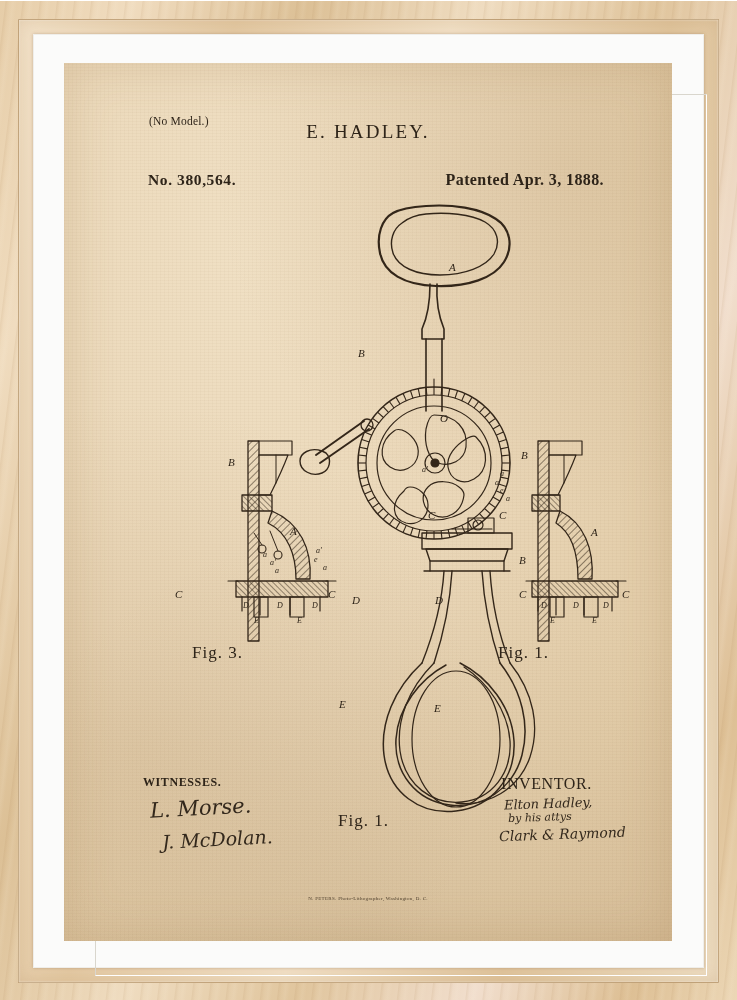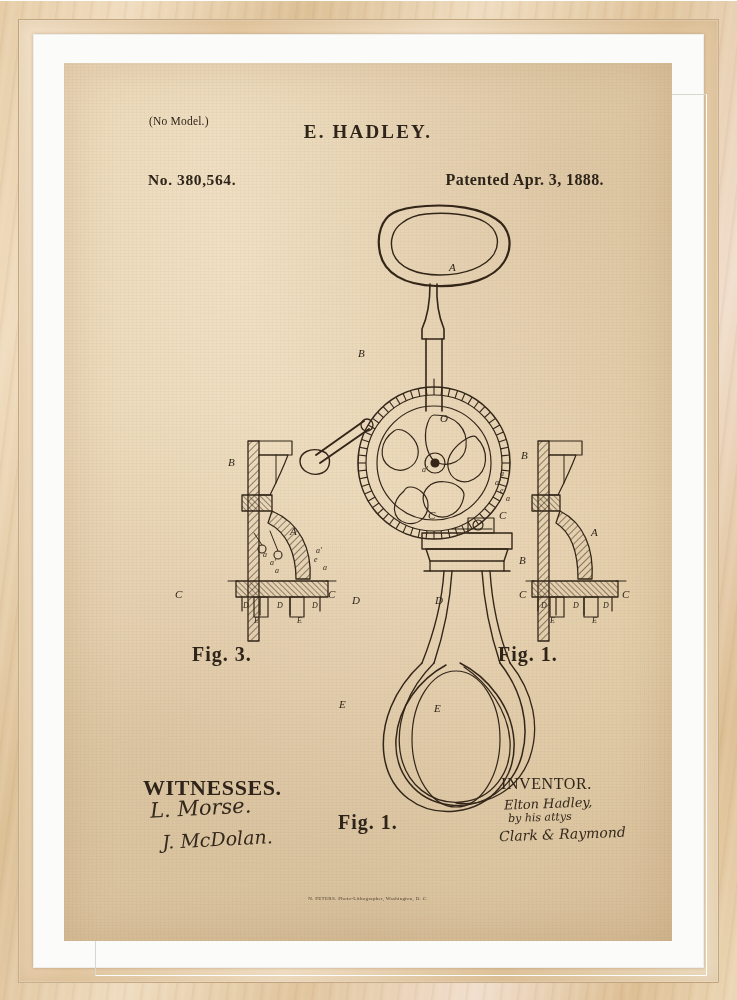--- a/index.html
+++ b/index.html
@@ -117,21 +117,21 @@
     left: 85px; top: 52px;
     font-size: 11.5px;
     letter-spacing: 0.2px;
     font-family: "Liberation Serif", serif;
   }
   #title {
     position: absolute;
     left: 0; right: 0; top: 58px;
     text-align: center;
     font-size: 19px;
-    font-weight: bold;
+    font-weight: normal;
     letter-spacing: 2.2px;
     font-family: "Liberation Serif", serif;
   }
   #subtitle {
     position: absolute;
     left: 0; right: 0; top: 87px;
     text-align: center;
     font-size: 11.5px;
     font-weight: bold;
     letter-spacing: 1.6px;
@@ -146,33 +146,33 @@
   #patent-date {
     position: absolute;
     right: 68px; top: 108px;
     font-size: 16px;
     font-weight: bold;
     letter-spacing: 0.4px;
   }
 
   .figlabel {
     position: absolute;
-    font-size: 20px;
-    font-weight: bold;
+    font-size: 17px;
+    font-weight: normal;
     letter-spacing: 1px;
     font-family: "Liberation Serif", serif;
   }
   #fig1-label { left: 274px; top: 748px; }
   #fig2-label { left: 434px; top: 580px; }
   #fig3-label { left: 128px; top: 580px; }
 
   #witnesses-label {
     position: absolute;
     left: 79px; top: 712px;
-    font-size: 22px;
+    font-size: 12px;
     font-weight: bold;
     letter-spacing: 0.6px;
   }
   #inventor-label {
     position: absolute;
     left: 437px; top: 712px;
     font-size: 16px;
     font-weight: normal;
     letter-spacing: 0.6px;
   }

